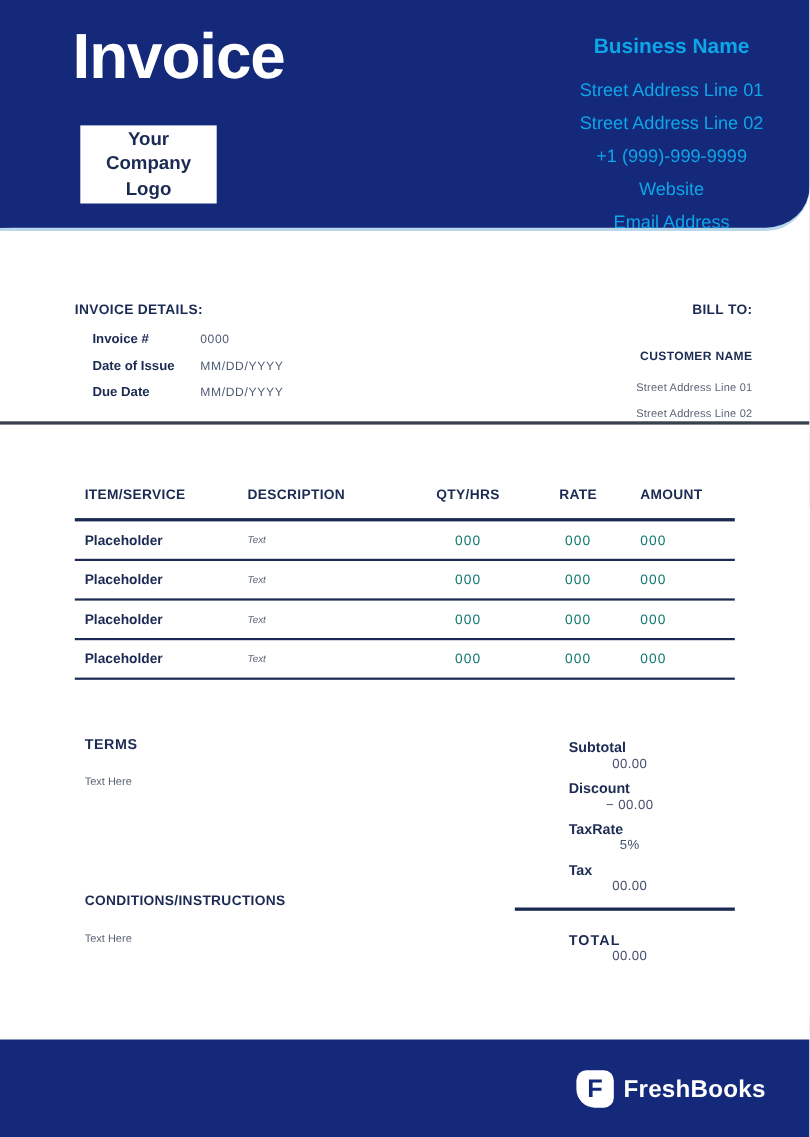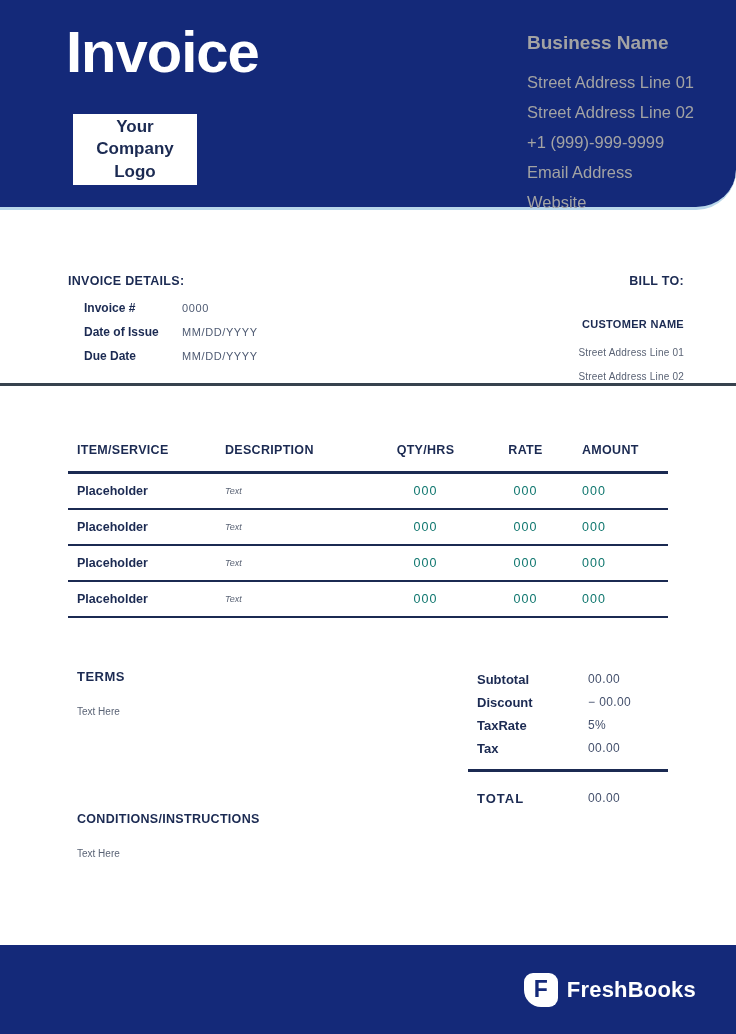--- a/index.html
+++ b/index.html
@@ -20,21 +20,21 @@
   .invoice-title {
     position:absolute; left:66px; top:18px;
     font-size:58px; font-weight:700; color:#ffffff; letter-spacing:-1px;
   }
   .logo-box {
     position:absolute; left:73px; top:114px; width:124px; height:71px;
     background:#ffffff; display:flex; align-items:center; justify-content:center;
     text-align:center; padding:4px 10px;
   }
   .logo-box span { font-size:17px; font-weight:700; color:#1b2a52; line-height:1.3; }
-  .business { position:absolute; right:42px; top:32px; text-align:left; color:#a3a3a3; }
+  .business { position:absolute; right:42px; top:32px; text-align:center; color:#0ea5e9; }
   .business .biz-name { font-size:19px; font-weight:700; margin-bottom:13px; }
   .business .biz-line { font-size:16.5px; font-weight:400; line-height:30px; }
 
   
   .details-left { position:absolute; left:68px; top:274px; }
   .section-heading { font-size:12.5px; font-weight:700; letter-spacing:0.3px; color:#1b2a52; }
   .details-left .section-heading { margin-bottom:13px; }
   .detail-row { display:flex; align-items:baseline; margin-bottom:10px; }
   .detail-label { width:98px; font-size:12px; font-weight:700; color:#1b2a52;margin-left:16px; }
   .detail-value { font-size:11px; color:#4e5a72; letter-spacing:0.6px; }
@@ -61,21 +61,21 @@
   .cell-item { font-size:12.5px; font-weight:700; color:#1b2a52; }
   .cell-desc { font-size:9px; color:#5a6375;font-style:italic; }
   .cell-num  { font-size:12.5px; color:#0f766e; letter-spacing:1px; }
 
   
   .terms { position:absolute; left:77px; top:669px; }
   .terms-heading { font-size:13px; font-weight:700; letter-spacing:0.5px; color:#1b2a52; }
   .terms-text { margin-top:22px; font-size:10px; color:#5a6375; }
 
   .totals { position:absolute; left:468px; top:672px; width:200px; }
-  .t-row { display:flex; align-items:flex-start; padding-left:9px; margin-bottom:8px; }
+  .t-row { display:flex; align-items:center; padding-left:9px; margin-bottom:8px;flex-direction:column; }
   .t-label { width:111px; font-size:13px; font-weight:700; color:#1b2a52; }
   .t-value { font-size:12px; color:#44506c; letter-spacing:0.4px; }
   .totals-rule { height:3px; background:#1b2a52; margin-top:13px; }
   .total-final { margin-top:19px; margin-bottom:0; }
   .total-final .t-label { letter-spacing:1px; }
 
   .conditions { position:absolute; left:77px; top:812px; }
   .conditions-heading { font-size:12.5px; font-weight:700; letter-spacing:0.3px; color:#1b2a52; }
   .conditions-text { margin-top:22px; font-size:10px; color:#5a6375; }
 
@@ -101,22 +101,22 @@
   <div class="header">
     <div class="invoice-title">Invoice</div>
     <div class="logo-box">
       <span>Your Company Logo</span>
     </div>
     <div class="business">
       <div class="biz-name">Business Name</div>
       <div class="biz-line">Street Address Line 01</div>
       <div class="biz-line">Street Address Line 02</div>
       <div class="biz-line">+1 (999)-999-9999</div>
+      <div class="biz-line">Website</div>
       <div class="biz-line">Email Address</div>
-      <div class="biz-line">Website</div>
     </div>
   </div>
 
   <div class="details-left">
     <div class="section-heading">INVOICE DETAILS:</div>
     <div class="detail-row">
       <div class="detail-label">Invoice #</div>
       <div class="detail-value">0000</div>
     </div>
     <div class="detail-row">

